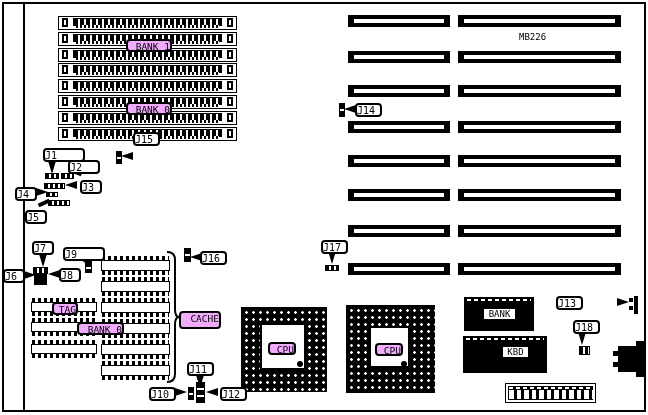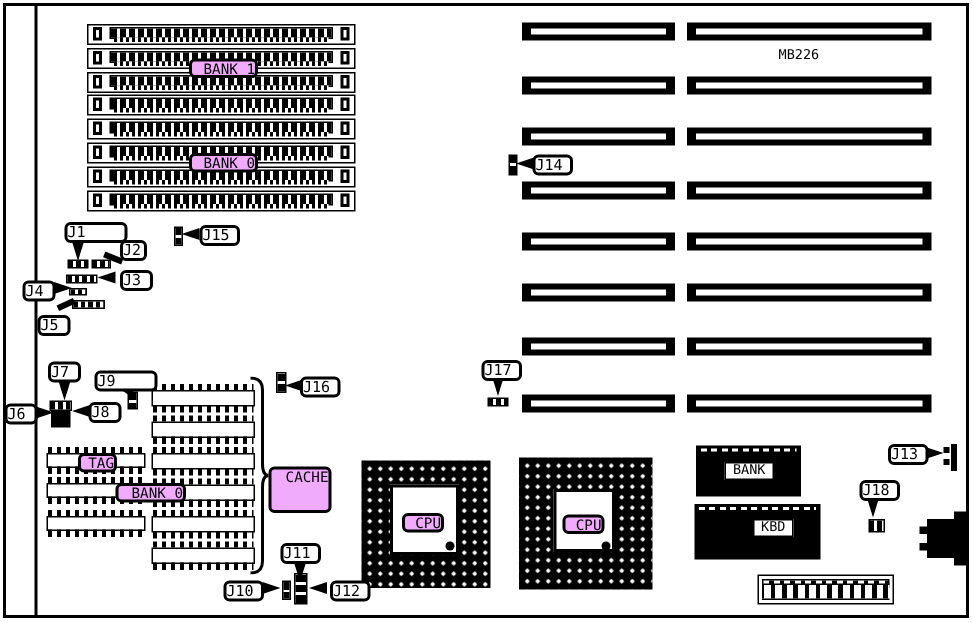--- a/index.html
+++ b/index.html
@@ -220,21 +220,21 @@
       <div class="pbot"></div>
     </div>
   <div class="chip" style="left:101px;top:361px;width:69px;height:19px">
       <div class="ptop"></div>
       <div class="body"></div>
       <div class="pbot"></div>
     </div>
 
   <div class="dlabel" style="left:52px;top:302px;width:26px">TAG</div>
   <div class="dlabel" style="left:77px;top:322px;width:47px">BANK 0</div>
-  <div class="dlabel" style="left:179px;top:311px;width:42px;height:31px">CACHE</div>
+  <div class="dlabel" style="left:179px;top:311px;width:42px;height:18px">CACHE</div>
 
   <svg class="abs" style="left:165px;top:251px;z-index:5" width="16" height="132" viewBox="0 0 16 132">
     <path d="M2,1 Q10,1 10,9 L10,58 Q10,66 14,66 Q10,66 10,74 L10,123 Q10,131 2,131" fill="none" stroke="#000" stroke-width="2"></path>
   </svg>
 
   <div class="cpu" style="left:241px;top:307px;width:86px;height:85px"></div>
   <div class="cpu-inner" style="left:260px;top:323px;width:46px;height:47px"></div>
   <div class="dlabel" style="left:268px;top:342px;width:28px">CPU</div>
   <div class="pin1" style="left:297px;top:361px"></div>
 
@@ -294,30 +294,30 @@
   <div class="t-down" style="left:196px;top:375px"></div>
   <div class="t-left" style="left:206px;top:388px"></div>
   <div class="t-right" style="left:617px;top:298px"></div>
   <div class="t-left" style="left:344px;top:105px"></div>
   <div class="t-left" style="left:121px;top:152px"></div>
   <div class="t-left" style="left:190px;top:253px"></div>
   <div class="t-down" style="left:328px;top:251px"></div>
   <div class="t-down" style="left:578px;top:332px"></div>
 
   <div class="callout" style="left:43px;top:148px;width:42px">J1</div>
-  <div class="callout" style="left:80px;top:160px;width:18px">J2</div>
+  <div class="callout" style="left:68px;top:160px;width:32px">J2</div>
   <div class="callout" style="left:80px;top:180px;width:22px">J3</div>
   <div class="callout" style="left:15px;top:187px;width:22px">J4</div>
   <div class="callout" style="left:25px;top:210px;width:22px">J5</div>
   <div class="callout" style="left:3px;top:269px;width:22px">J6</div>
   <div class="callout" style="left:32px;top:241px;width:22px">J7</div>
   <div class="callout" style="left:59px;top:268px;width:22px">J8</div>
   <div class="callout" style="left:63px;top:247px;width:42px">J9</div>
   <div class="callout" style="left:149px;top:387px;width:27px">J10</div>
   <div class="callout" style="left:187px;top:362px;width:27px">J11</div>
   <div class="callout" style="left:220px;top:387px;width:27px">J12</div>
-  <div class="callout" style="left:592px;top:296px;width:27px">J13</div>
+  <div class="callout" style="left:556px;top:296px;width:27px">J13</div>
   <div class="callout" style="left:355px;top:103px;width:27px">J14</div>
-  <div class="callout" style="left:133px;top:150px;width:27px">J15</div>
+  <div class="callout" style="left:133px;top:132px;width:27px">J15</div>
   <div class="callout" style="left:200px;top:251px;width:27px">J16</div>
   <div class="callout" style="left:321px;top:240px;width:27px">J17</div>
   <div class="callout" style="left:573px;top:320px;width:27px">J18</div>
 </div>
 
 </body></html>

